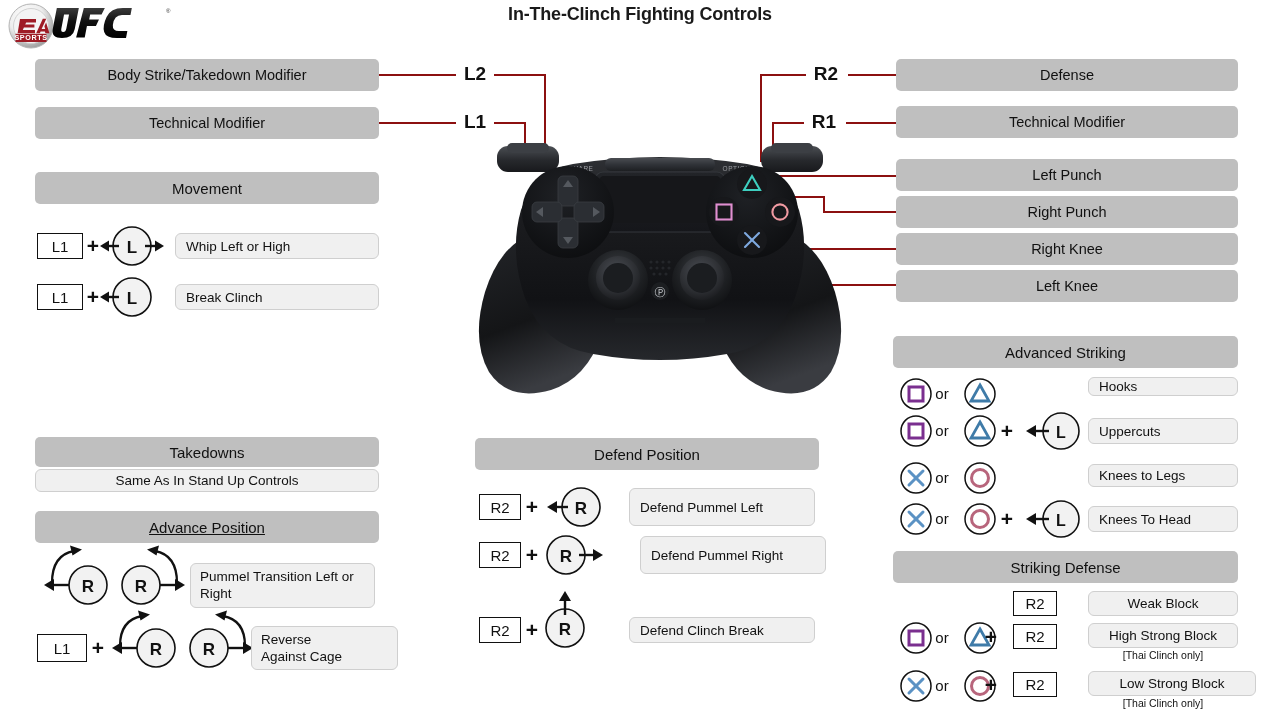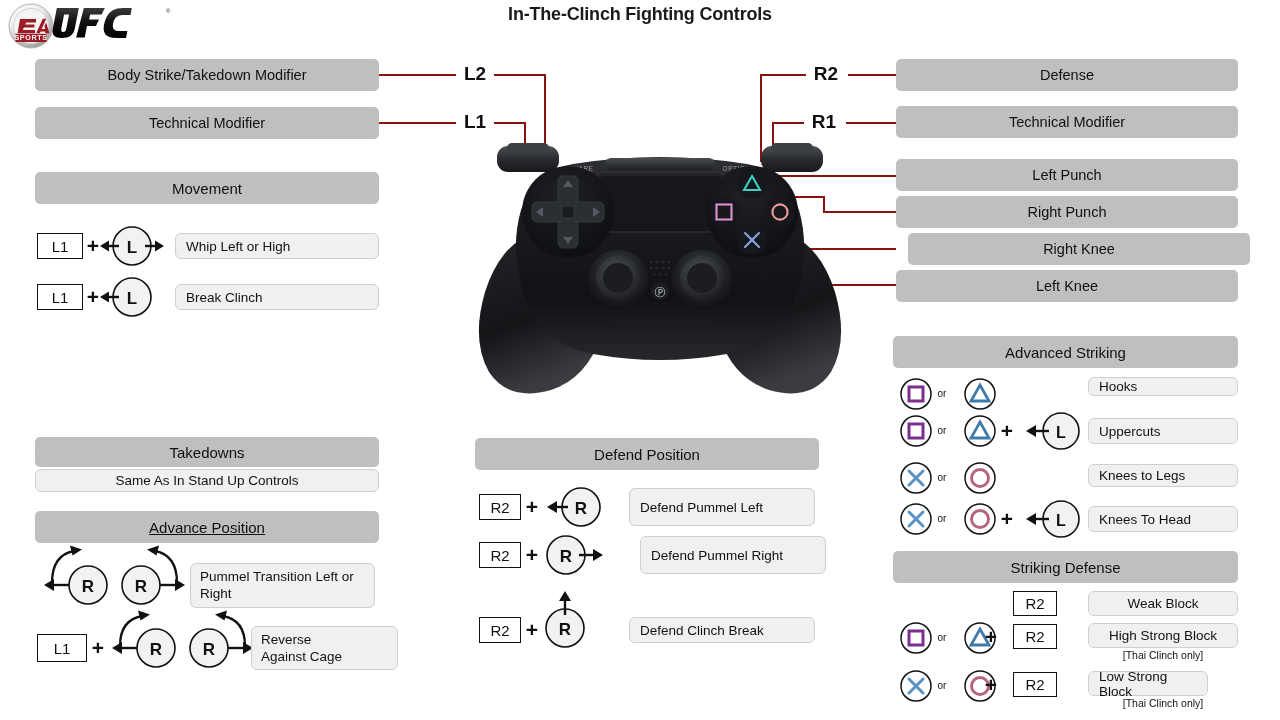--- a/index.html
+++ b/index.html
@@ -75,21 +75,21 @@
     background:#fff;
     display:flex;align-items:center;justify-content:center;
     font-size:15px;color:#111;
     box-sizing:border-box;
   }
   .plus{
     font-size:21px;font-weight:bold;color:#111;
     display:flex;align-items:center;justify-content:center;
   }
   .orlbl{
-    font-size:10px;color:#111;
+    font-size:15px;color:#111;
     display:flex;align-items:center;justify-content:center;
   }
   .note{
     font-size:10.5px;color:#111;text-align:center;
   }
   svg{display:block;overflow:visible;}
 </style>
 </head>
 <body>
 
@@ -165,21 +165,21 @@
 <div class="abs padlbl" style="left:806px;top:62px;width:40px;height:24px;">R2</div>
 <div class="abs padlbl" style="left:804px;top:110px;width:40px;height:24px;">R1</div>
 
 <div class="abs hbar" style="left:35px;top:59px;width:344px;height:32px;">Body Strike/Takedown Modifier</div>
 <div class="abs hbar" style="left:35px;top:107px;width:344px;height:32px;">Technical Modifier</div>
 
 <div class="abs hbar" style="left:896px;top:59px;width:342px;height:32px;">Defense</div>
 <div class="abs hbar" style="left:896px;top:106px;width:342px;height:32px;">Technical Modifier</div>
 <div class="abs hbar" style="left:896px;top:159px;width:342px;height:32px;">Left Punch</div>
 <div class="abs hbar" style="left:896px;top:196px;width:342px;height:32px;">Right Punch</div>
-<div class="abs hbar" style="left:896px;top:233px;width:342px;height:32px;margin-left:12px;">Right Knee</div>
+<div class="abs hbar" style="left:896px;top:233px;width:342px;height:32px;">Right Knee</div>
 <div class="abs hbar" style="left:896px;top:270px;width:342px;height:32px;">Left Knee</div>
 
 <div class="abs" style="left:455px;top:140px;width:410px;height:275px;">
   <svg width="410" height="275" viewBox="0 0 410 275">
     <defs>
       <linearGradient id="bodyG" x1="0" y1="0" x2="0" y2="1">
         <stop offset="0%" stop-color="#2e3034"></stop>
         <stop offset="28%" stop-color="#1b1c1f"></stop>
         <stop offset="70%" stop-color="#111215"></stop>
         <stop offset="100%" stop-color="#26282c"></stop>
@@ -508,14 +508,14 @@
       <line x1="9" y1="9" x2="23" y2="23"></line>
       <line x1="23" y1="9" x2="9" y2="23"></line>
     </g>
     <circle cx="80" cy="16" r="15" fill="#fff" stroke="#111" stroke-width="1.5"></circle>
     <circle cx="80" cy="16" r="8.5" fill="none" stroke="#b8657c" stroke-width="3"></circle>
   </svg>
 </div>
 <div class="abs orlbl" style="left:932px;top:676px;width:20px;height:18px;">or</div>
 <div class="abs plus" style="left:983px;top:672px;width:16px;height:26px;">+</div>
 <div class="abs keybox" style="left:1013px;top:672px;width:44px;height:25px;">R2</div>
-<div class="abs lbar center" style="left:1088px;top:671px;width:120px;height:25px;">Low Strong  Block</div>
+<div class="abs lbar center" style="left:1088px;top:671px;width:168px;height:25px;">Low Strong  Block</div>
 <div class="abs note" style="left:1088px;top:697px;width:150px;">[Thai Clinch only]</div>
 
 </body></html>

